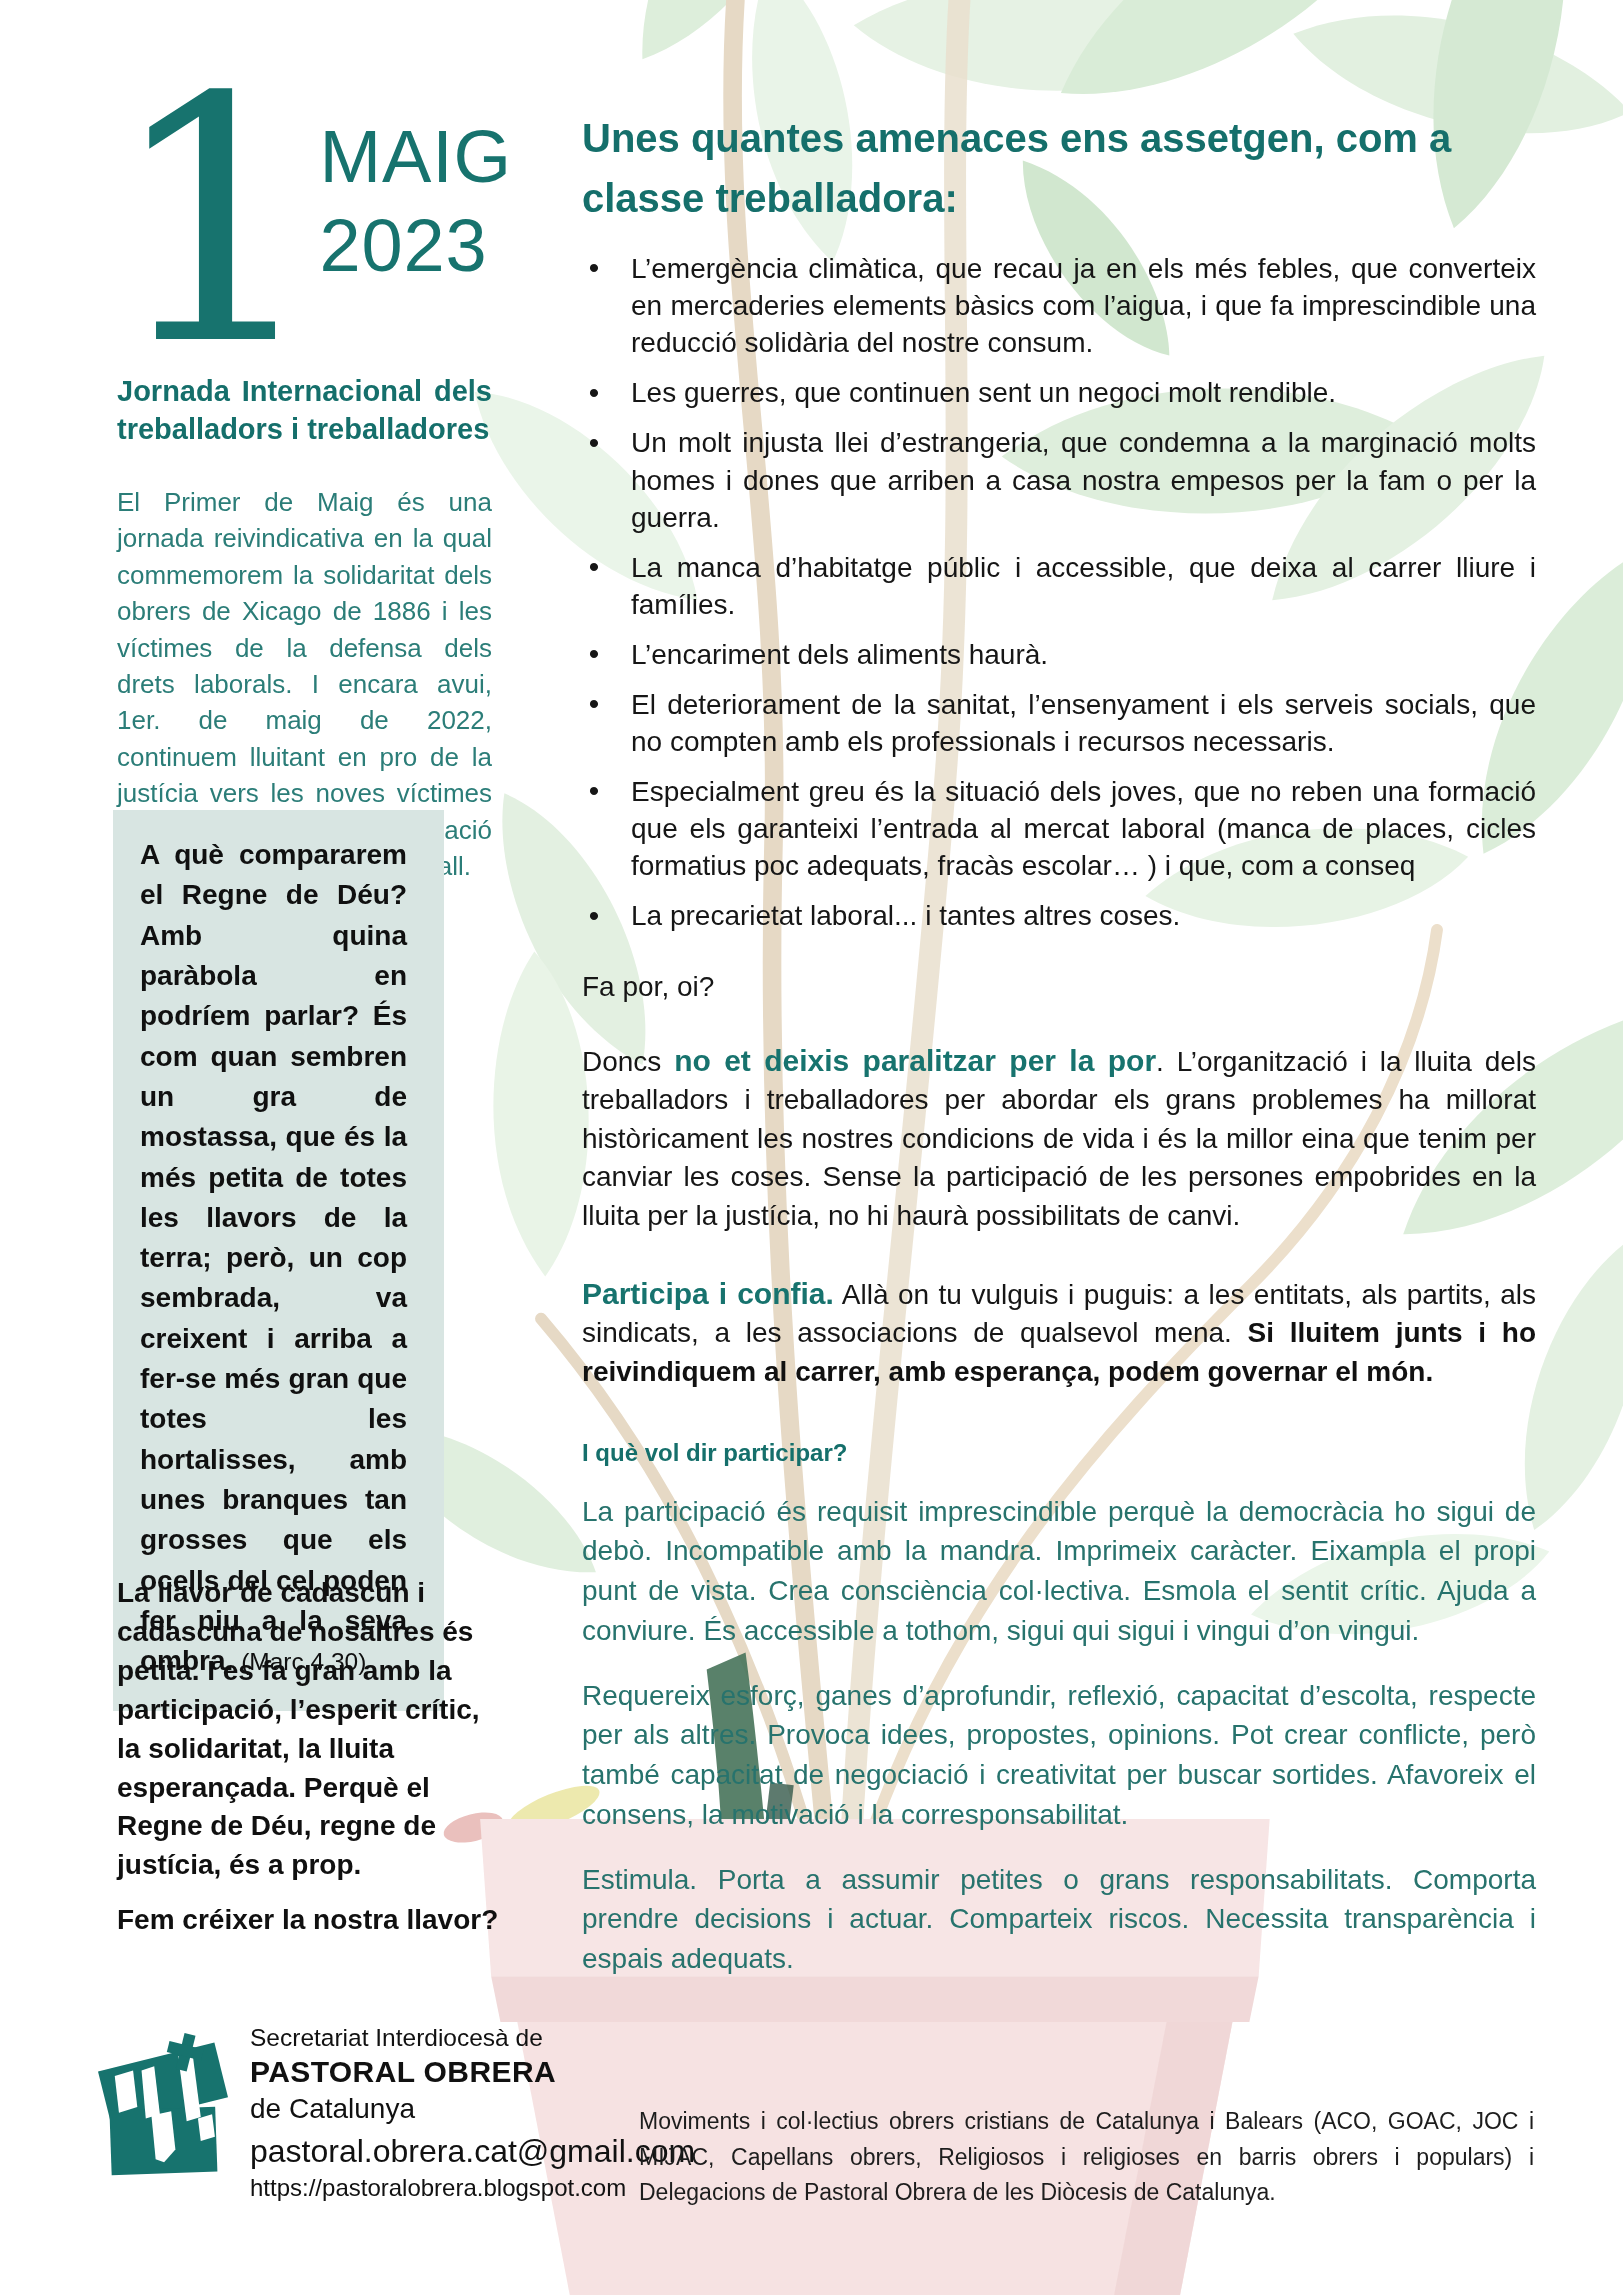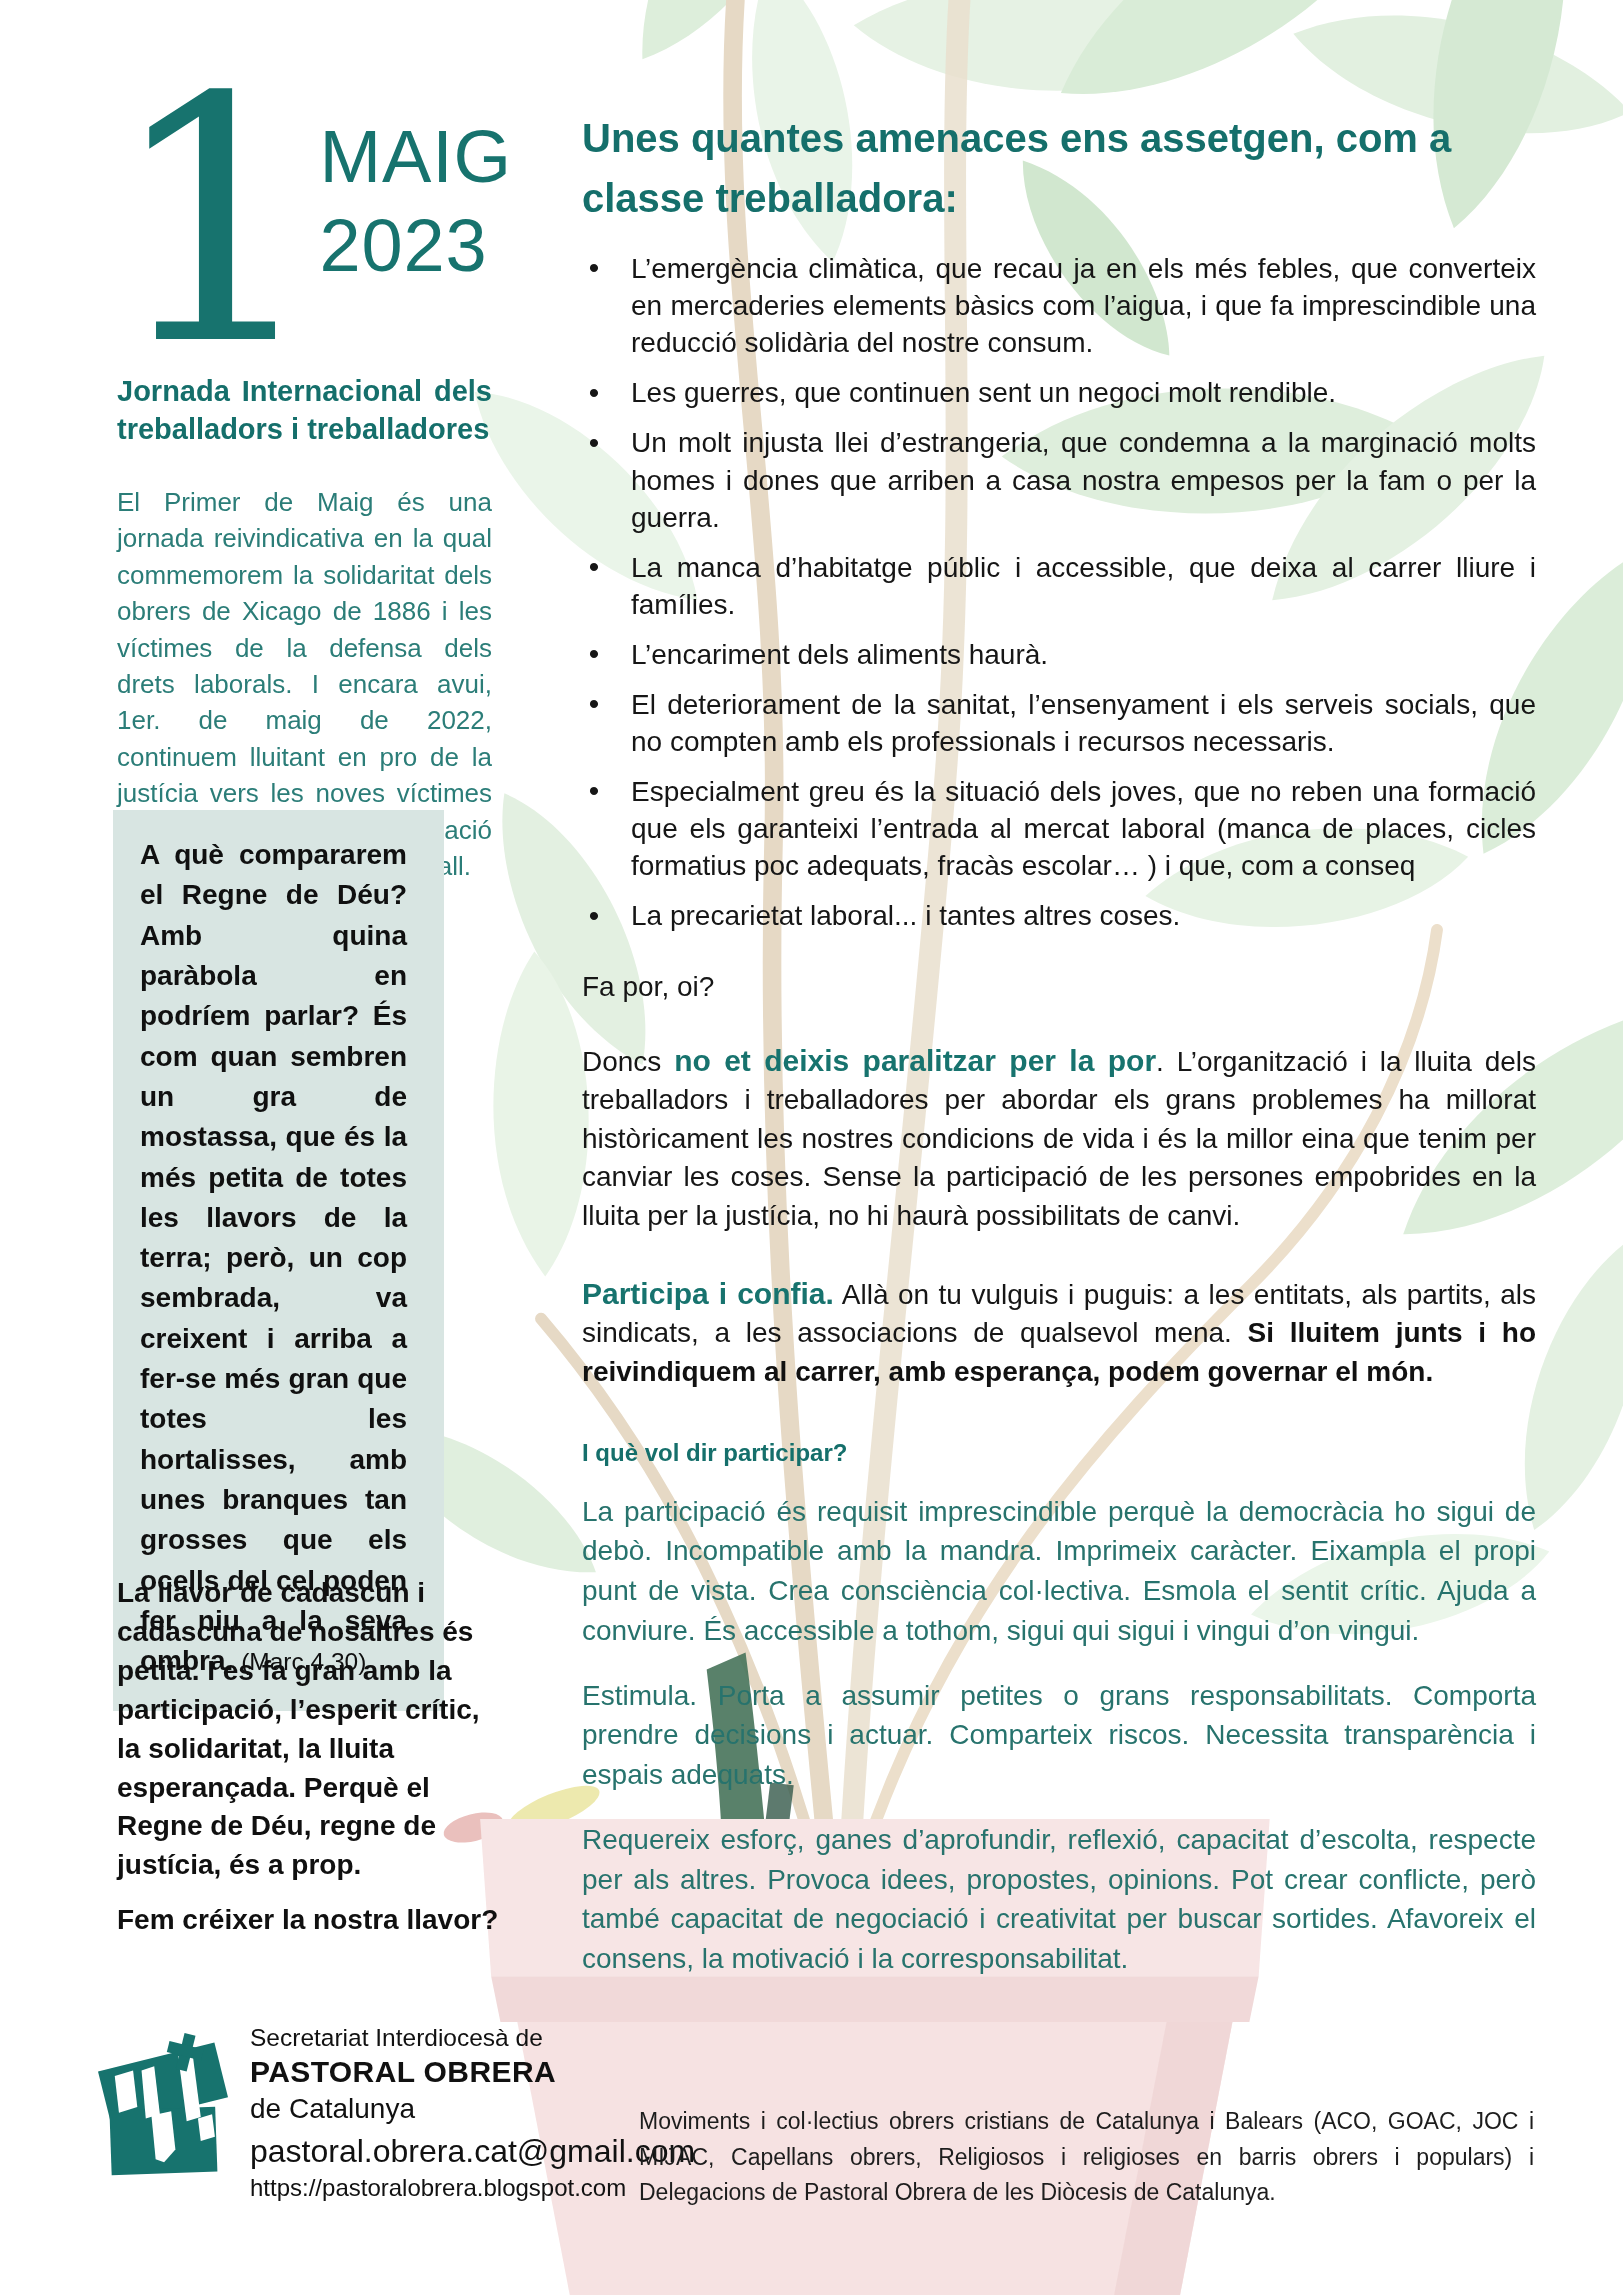--- a/index.html
+++ b/index.html
@@ -182,22 +182,22 @@
 
   <p class="fear">Fa por, oi?</p>
 
   <p class="para"><span>Doncs </span><span class="lead-teal">no et deixis paralitzar per la por</span><span>. L’organització i la lluita dels treballadors i treballadores per abordar els grans problemes ha millorat històricament les nostres condicions de vida i és la millor eina que tenim per canviar les coses. Sense la participació de les persones empobrides en la lluita per la justícia, no hi haurà possibilitats de canvi.</span></p>
 
   <p class="para"><span class="lead-teal">Participa i confia.</span><span> Allà on tu vulguis i puguis: a les entitats, als partits, als sindicats, a les associacions de qualsevol mena. </span><span class="bold-black">Si lluitem junts i ho reivindiquem al carrer, amb esperança, podem governar el món.</span></p>
 
   <h2 class="h2-teal">I què vol dir participar?</h2>
 
   <p class="teal-para">La participació és requisit imprescindible perquè la democràcia ho sigui de debò. Incompatible amb la mandra. Imprimeix caràcter. Eixampla el propi punt de vista. Crea consciència col·lectiva. Esmola el sentit crític. Ajuda a conviure. És accessible a tothom, sigui qui sigui i vingui d’on vingui.</p>
+  <p class="teal-para">Requereix esforç, ganes d’aprofundir, reflexió, capacitat d’escolta, respecte per als altres. Provoca idees, propostes, opinions. Pot crear conflicte, però també capacitat de negociació i creativitat per buscar sortides. Afavoreix el consens, la motivació i la corresponsabilitat.</p>
   <p class="teal-para">Estimula. Porta a assumir petites o grans responsabilitats. Comporta prendre decisions i actuar. Comparteix riscos. Necessita transparència i espais adequats.</p>
-  <p class="teal-para">Requereix esforç, ganes d’aprofundir, reflexió, capacitat d’escolta, respecte per als altres. Provoca idees, propostes, opinions. Pot crear conflicte, però també capacitat de negociació i creativitat per buscar sortides. Afavoreix el consens, la motivació i la corresponsabilitat.</p>
 </div>
 
 <svg class="layer footer-logo" viewBox="0 0 190 210" width="134" height="178" aria-hidden="true">
   <g fill="#17736e">
     <g transform="rotate(-14 95 70)">
       <rect x="10" y="36" width="170" height="80"></rect>
     </g>
     <rect x="22" y="110" width="150" height="92" transform="rotate(-2 97 156)"></rect>
   </g>
   <g fill="#ffffff">

